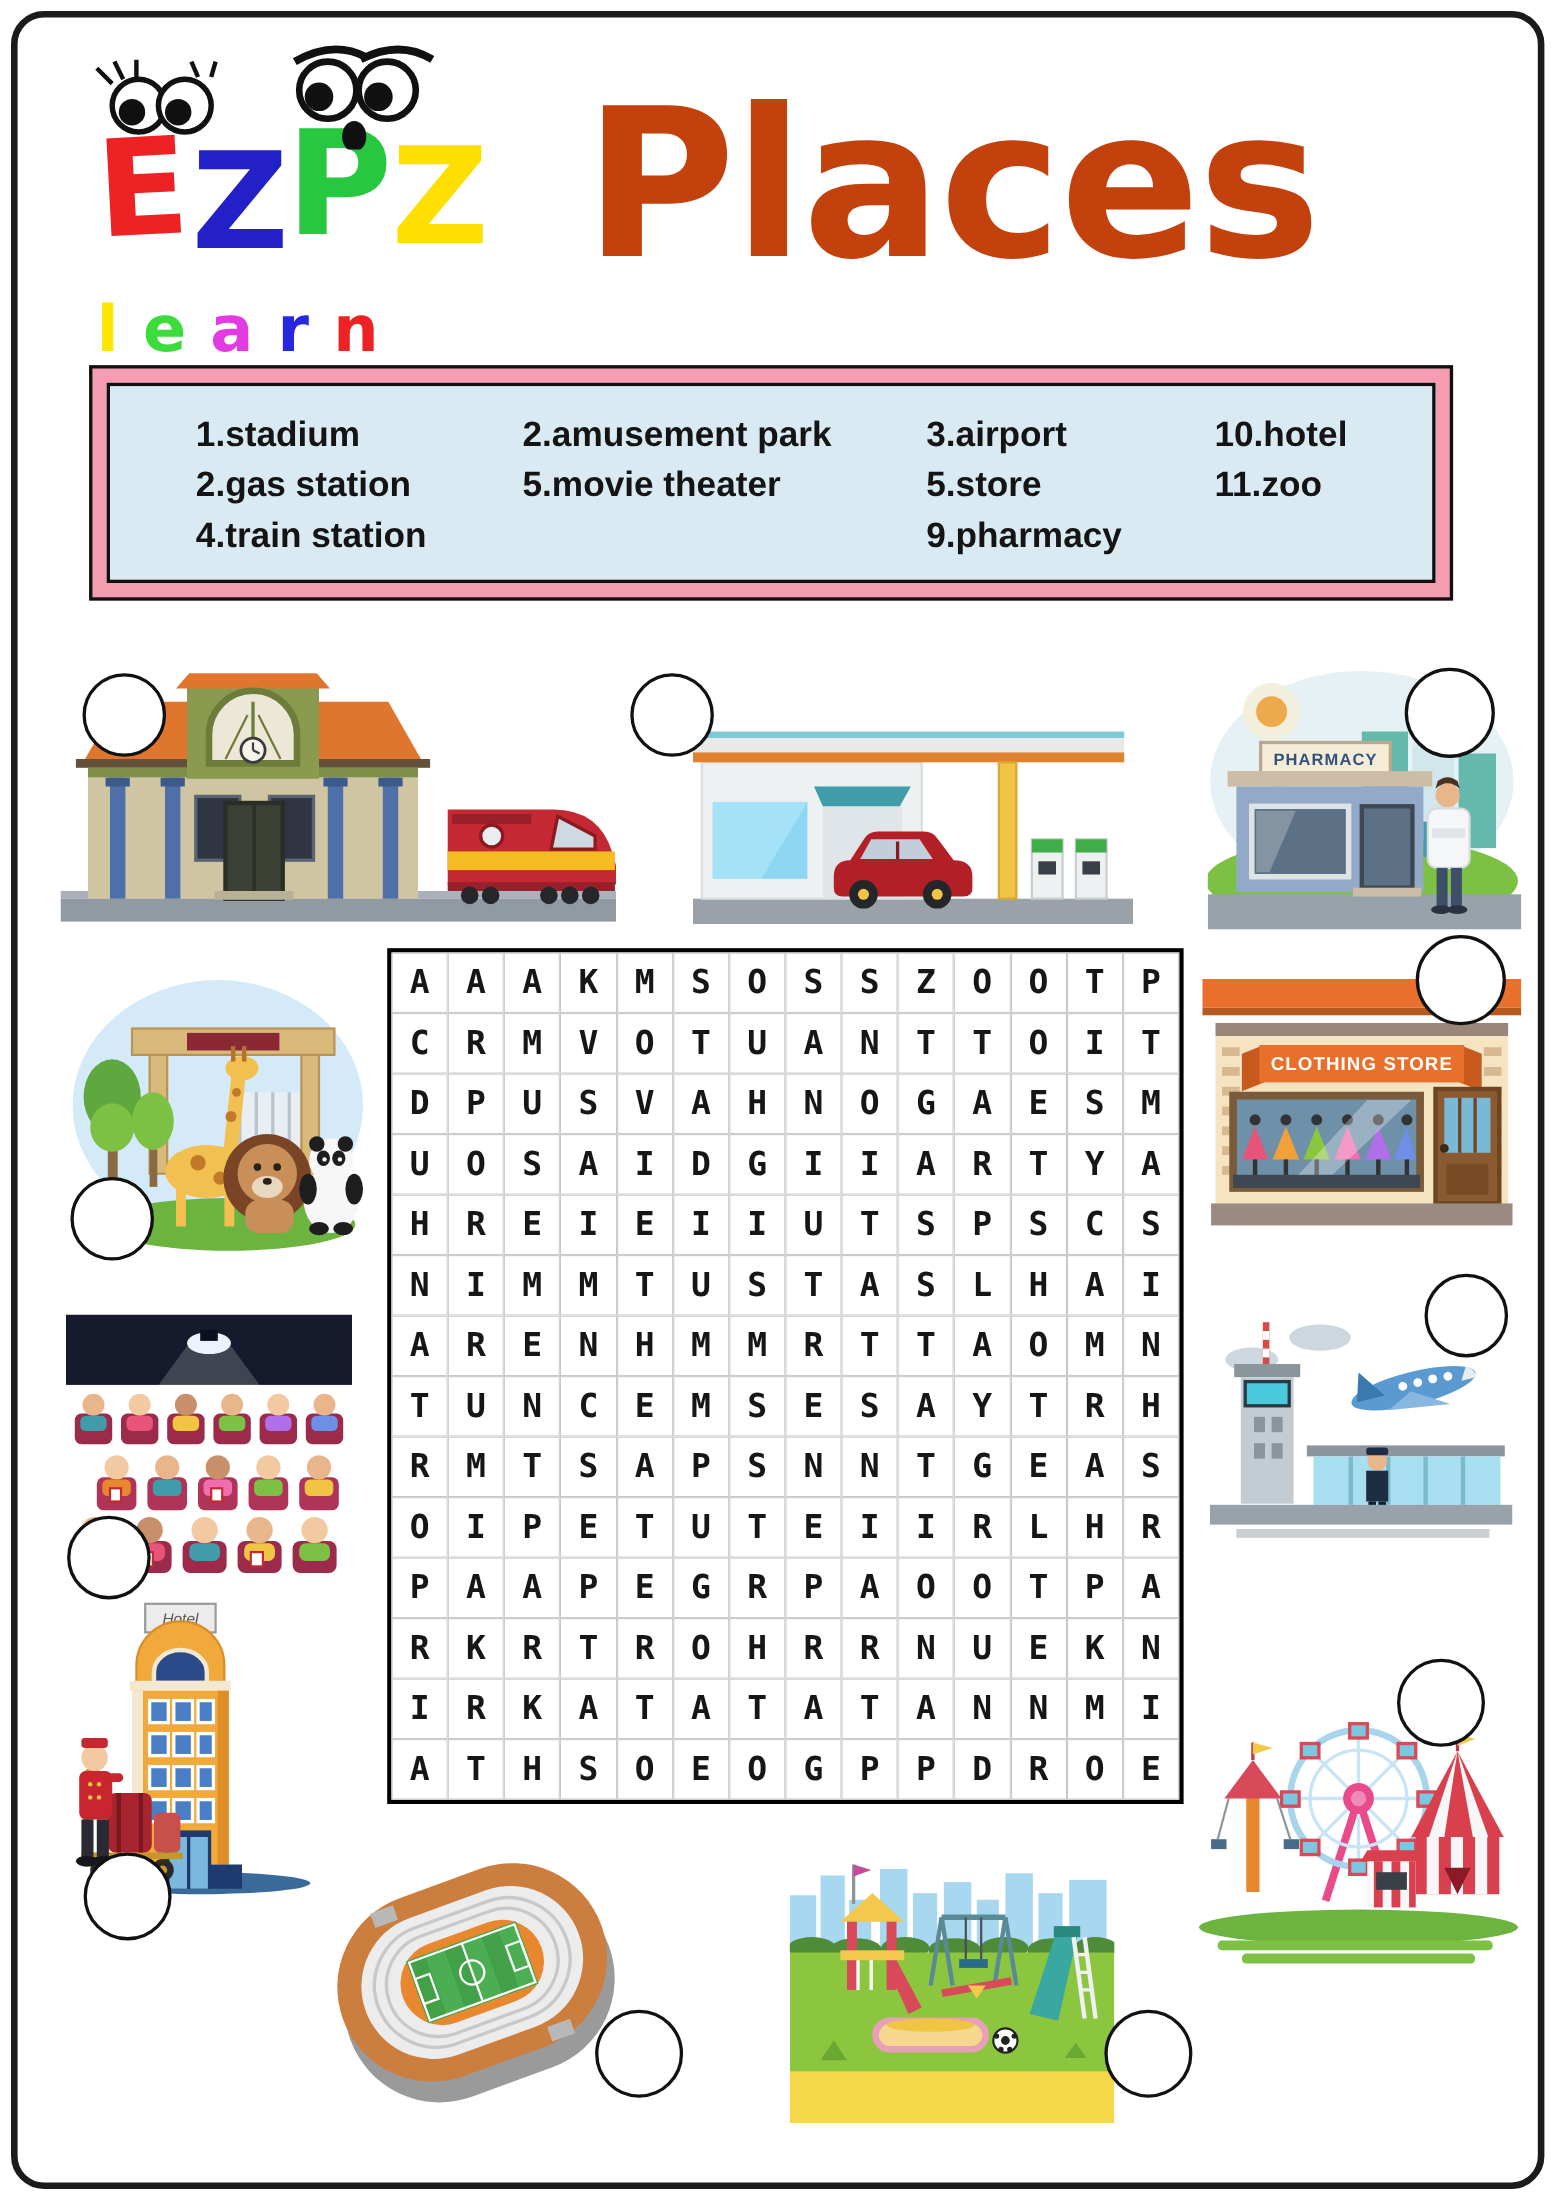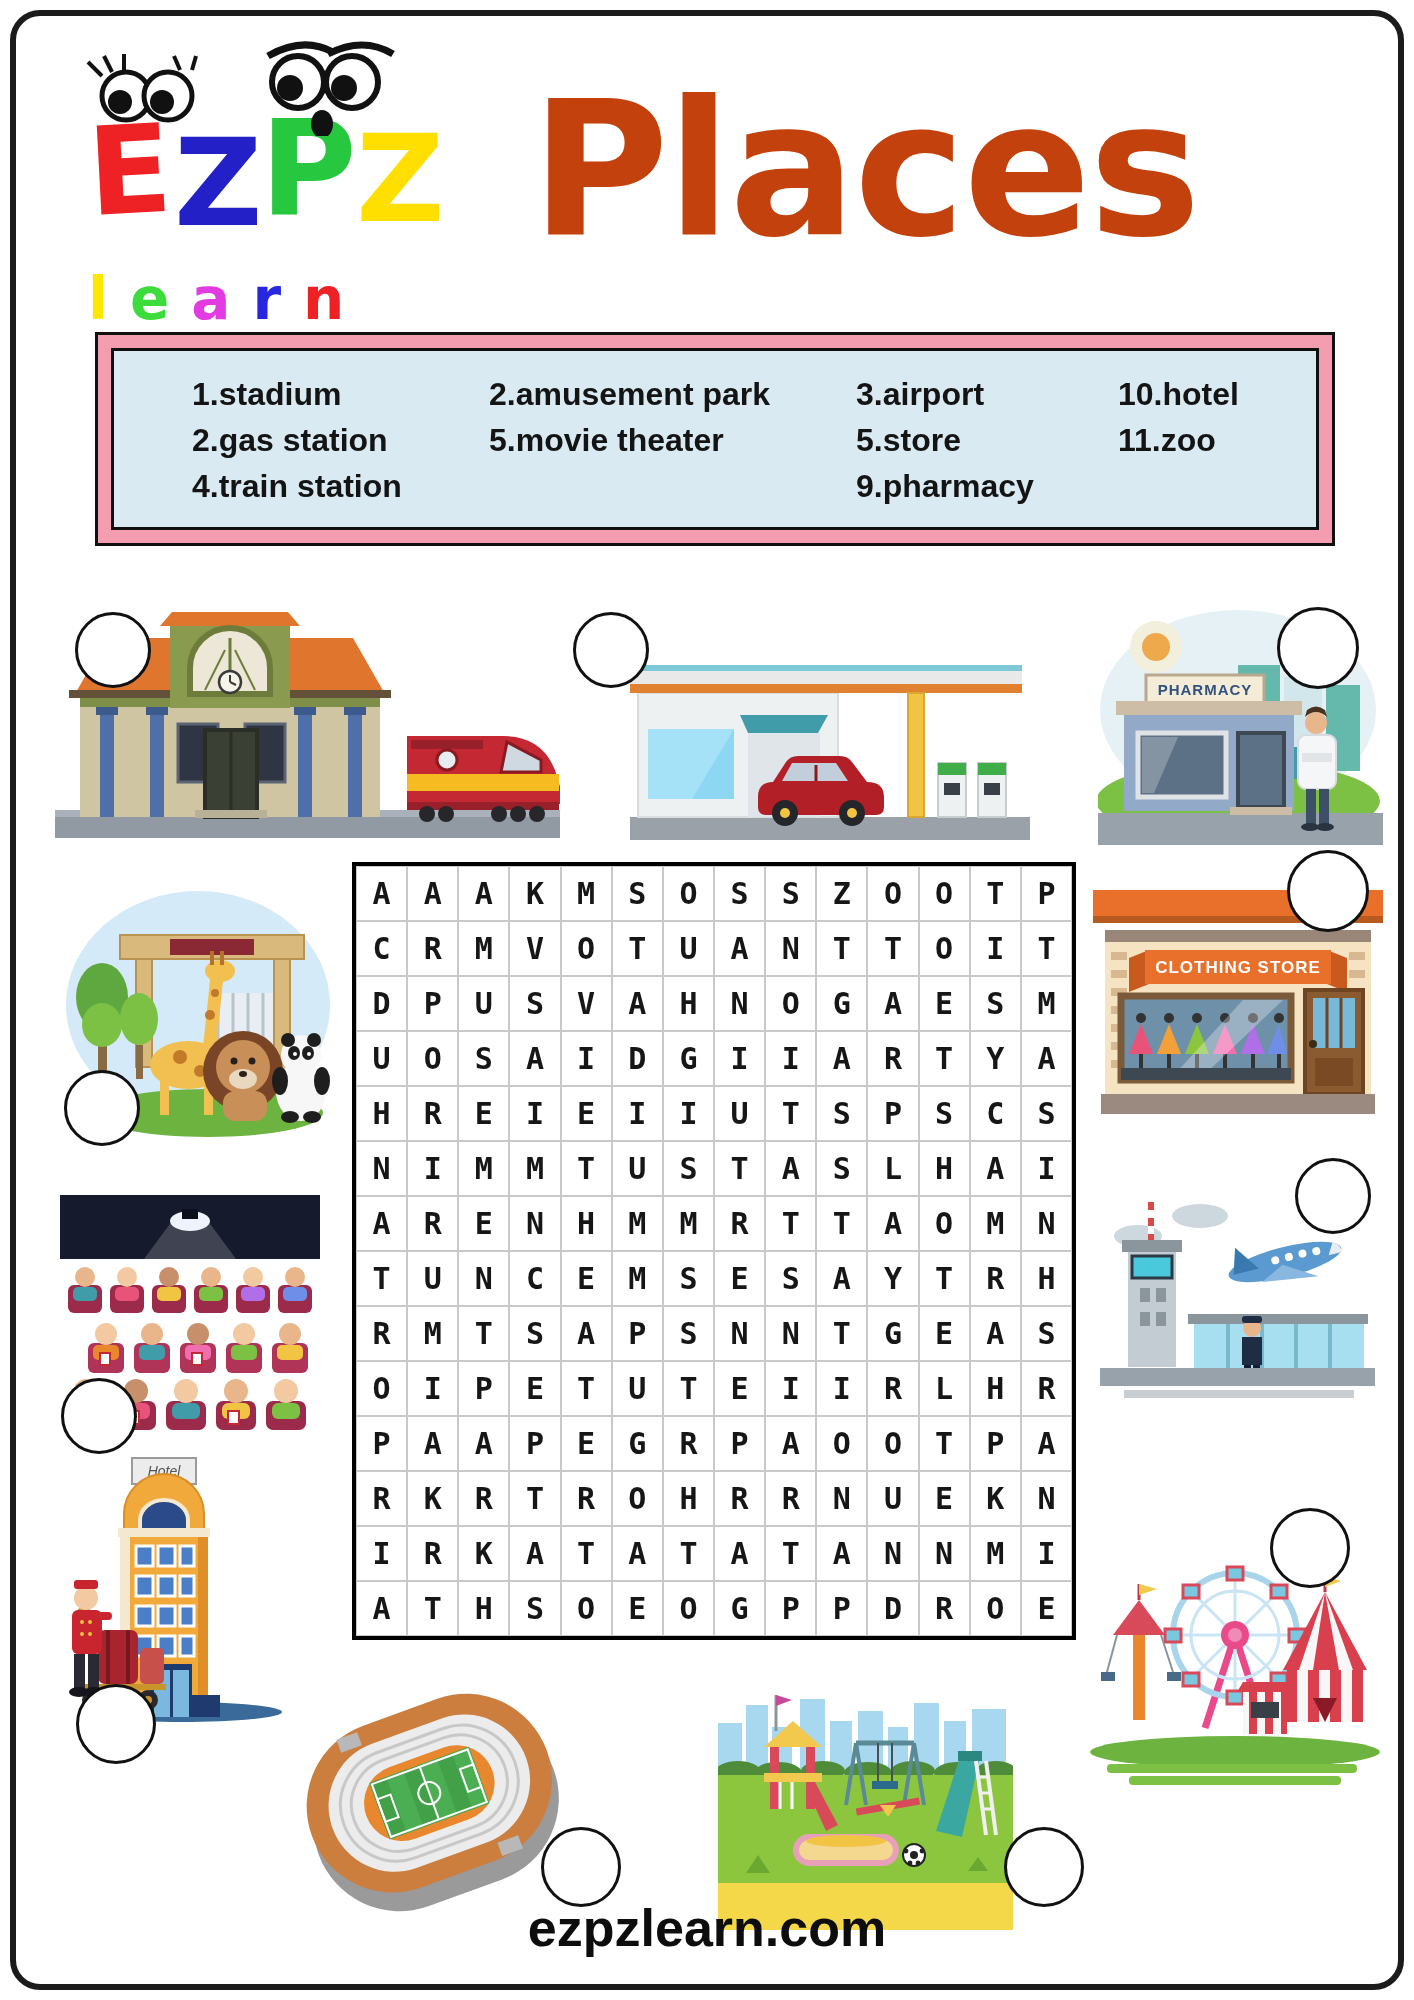--- a/index.html
+++ b/index.html
@@ -21,21 +21,21 @@
   .eyes-right{left:160px;top:-52px;}
   .logo-bottom{position:relative;margin-top:32px;font-family:"DejaVu Sans",sans-serif;
         font-weight:900;font-size:58px;letter-spacing:22px;line-height:1;}
 
   
   .title{position:absolute;left:470px;top:70px;width:790px;text-align:center;
         font-family:"DejaVu Sans",sans-serif;font-weight:800;font-size:188px;line-height:1.05;
         color:#c2410c;letter-spacing:-2px;z-index:2;}
 
   
-  .word-box{position:absolute;left:95px;top:332px;width:1240px;height:214px;
+  .word-box{position:absolute;left:81px;top:332px;width:1240px;height:214px;
         border:3px solid #101010;background:#f49cb0;box-sizing:border-box;z-index:2;}
   .word-box-inner{position:absolute;left:13px;top:13px;right:13px;bottom:13px;
         border:3px solid #101010;background:#d9eaf2;}
   .word-col{position:absolute;top:20px;}
   .word-col .word-item{font-size:32px;font-weight:bold;color:#141414;line-height:46px;white-space:nowrap;}
   .word-col0{left:78px;}
   .word-col1{left:375px;}
   .word-col2{left:742px;}
   .word-col3{left:1004px;}
 
@@ -896,14 +896,13 @@
   <div class="circle" style="left:1277px;top:607px;width:82px;height:82px;"></div>
   <div class="circle" style="left:1287px;top:850px;width:82px;height:82px;"></div>
   <div class="circle" style="left:64px;top:1070px;"></div>
   <div class="circle" style="left:61px;top:1378px;"></div>
   <div class="circle" style="left:1295px;top:1158px;"></div>
   <div class="circle" style="left:76px;top:1684px;width:80px;height:80px;"></div>
   <div class="circle" style="left:1270px;top:1508px;width:80px;height:80px;"></div>
   <div class="circle" style="left:541px;top:1827px;width:80px;height:80px;"></div>
   <div class="circle" style="left:1004px;top:1827px;width:80px;height:80px;"></div>
 
-  <div class="footer">ezpzlearn.com</div>
 </div>
 
 </body></html>

